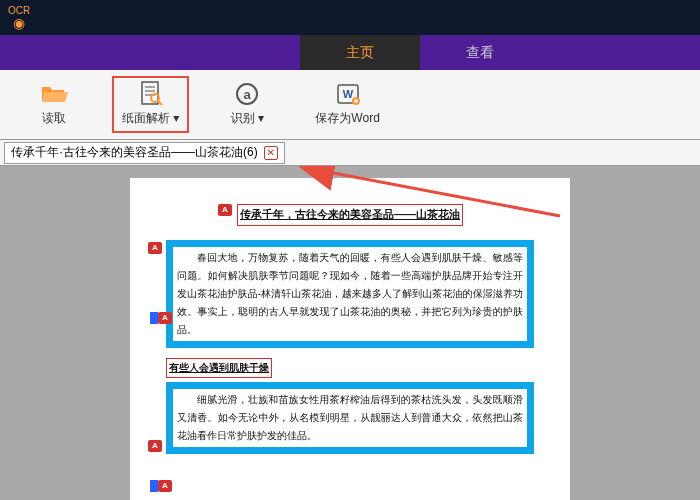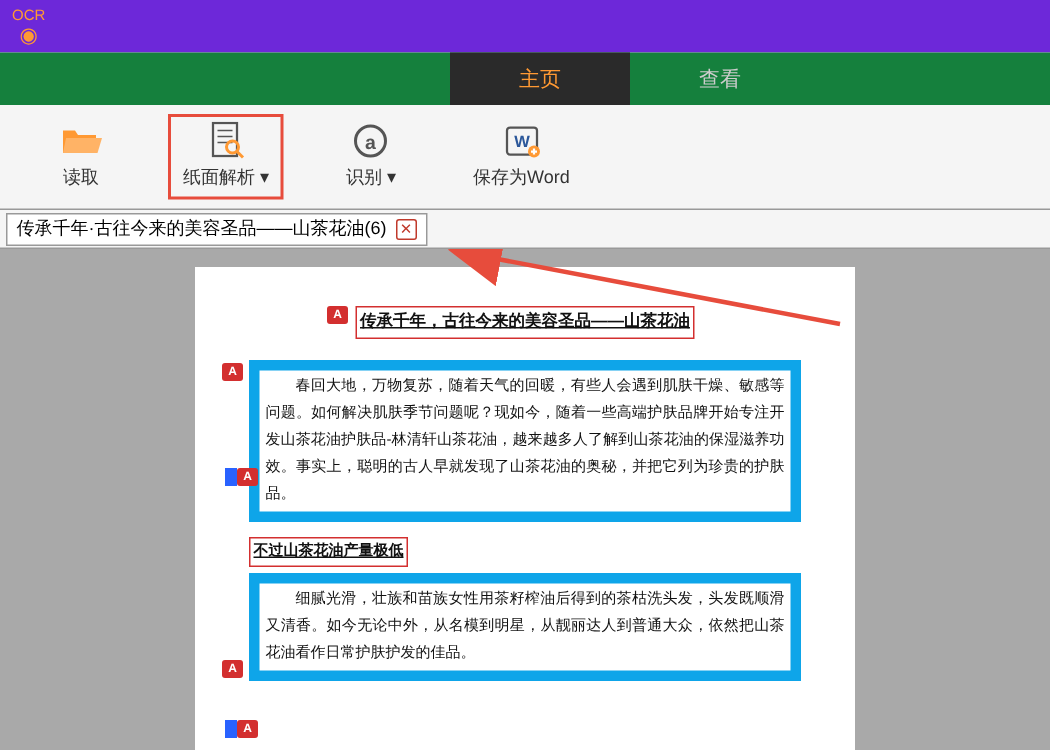--- a/index.html
+++ b/index.html
@@ -1,21 +1,21 @@
 <!DOCTYPE html>
 <html><head>
 <meta charset="utf-8">
 <style>
 *{margin:0;padding:0;box-sizing:border-box;font-family:"Microsoft YaHei",sans-serif}
 body{width:700px;height:500px;overflow:hidden;background:#fff;position:relative}
-.titlebar{height:35px;background:#6d28d9;display:flex;align-items:center;padding-left:8px}
+.titlebar{height:35px;background:#0f172a;display:flex;align-items:center;padding-left:8px}
 .logo{color:#ff9933;font-size:10px;text-align:center;line-height:1;margin-right:8px}
 .logo-eye{font-size:14px}
 .app-title{color:#eee;font-size:14px}
-.tabbar{height:35px;background:#15803d;display:flex}
+.tabbar{height:35px;background:#4c1d95;display:flex}
 .tab-spacer{width:300px}
 .tab{width:120px;display:flex;align-items:center;justify-content:center;color:#ccc;font-size:14px;cursor:pointer}
 .tab.active{background:#2a2a2a;color:#ff9933}
 .toolbar{height:70px;background:#f5f5f5;border-bottom:1px solid #999;display:flex;padding:0 20px;gap:24px;align-items:center}
 .tool{display:flex;flex-direction:column;align-items:center;justify-content:center;gap:4px;padding:6px 10px;cursor:pointer;min-width:68px}
 .tool.highlighted{border:2px solid #e74c3c;padding:4px 8px}
 .tool-icon{height:24px;display:flex;align-items:center;justify-content:center}
 .tool-label{font-size:12px;color:#333;white-space:nowrap}
 .doctab-row{height:26px;background:#f5f5f5;border-bottom:1px solid #999;display:flex;align-items:center;padding-left:4px}
 .doctab{height:22px;border:1px solid #999;background:#fff;display:flex;align-items:center;padding:0 6px;font-size:12px;gap:6px}
@@ -101,21 +101,21 @@
 <div class="content">
   <div class="page" style="position:relative">
     <div class="marker" style="top:26px;left:88px">A</div>
     <div class="title-wrap"><span class="doc-title">传承千年，古往今来的美容圣品——山茶花油</span></div>
 
     <div class="marker" style="top:64px;left:18px">A</div>
     <div class="para">春回大地，万物复苏，随着天气的回暖，有些人会遇到肌肤干燥、敏感等问题。如何解决肌肤季节问题呢？现如今，随着一些高端护肤品牌开始专注开发山茶花油护肤品-林清轩山茶花油，越来越多人了解到山茶花油的保湿滋养功效。事实上，聪明的古人早就发现了山茶花油的奥秘，并把它列为珍贵的护肤品。</div>
 
     <div class="bluemark" style="top:134px;left:20px"></div>
     <div class="marker" style="top:134px;left:28px">A</div>
-    <div><span class="subhead">不过山茶花油产量极低</span></div>
+    <div><span class="subhead">有些人会遇到肌肤干燥</span></div>
 
     <div class="marker" style="top:262px;left:18px">A</div>
     <div class="para">细腻光滑，壮族和苗族女性用茶籽榨油后得到的茶枯洗头发，头发既顺滑又清香。如今无论中外，从名模到明星，从靓丽达人到普通大众，依然把山茶花油看作日常护肤护发的佳品。</div>
 
     <div class="bluemark" style="top:302px;left:20px"></div>
     <div class="marker" style="top:302px;left:28px">A</div>
 
   </div>
 
   <svg class="arrow-svg" width="700" height="334">

